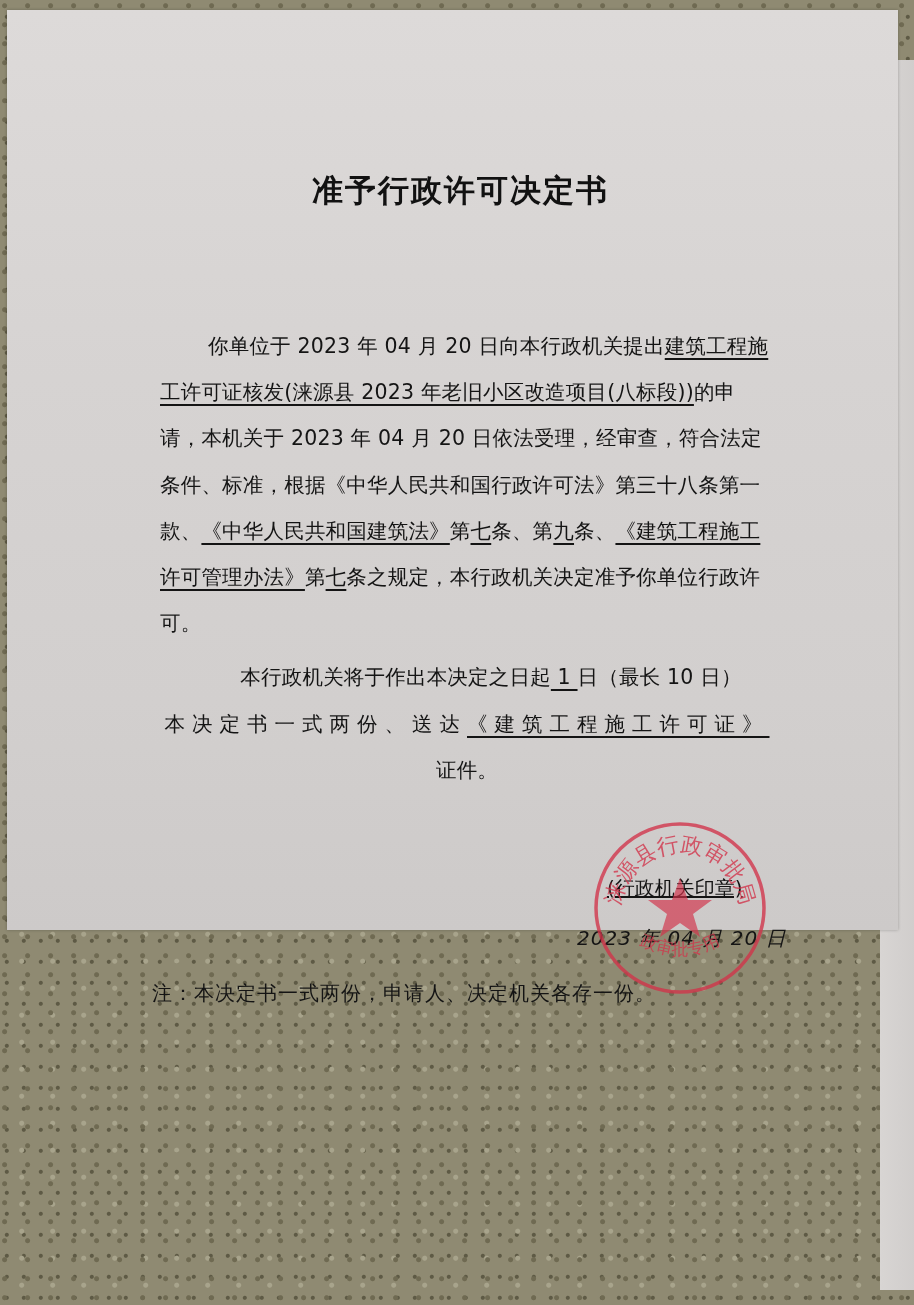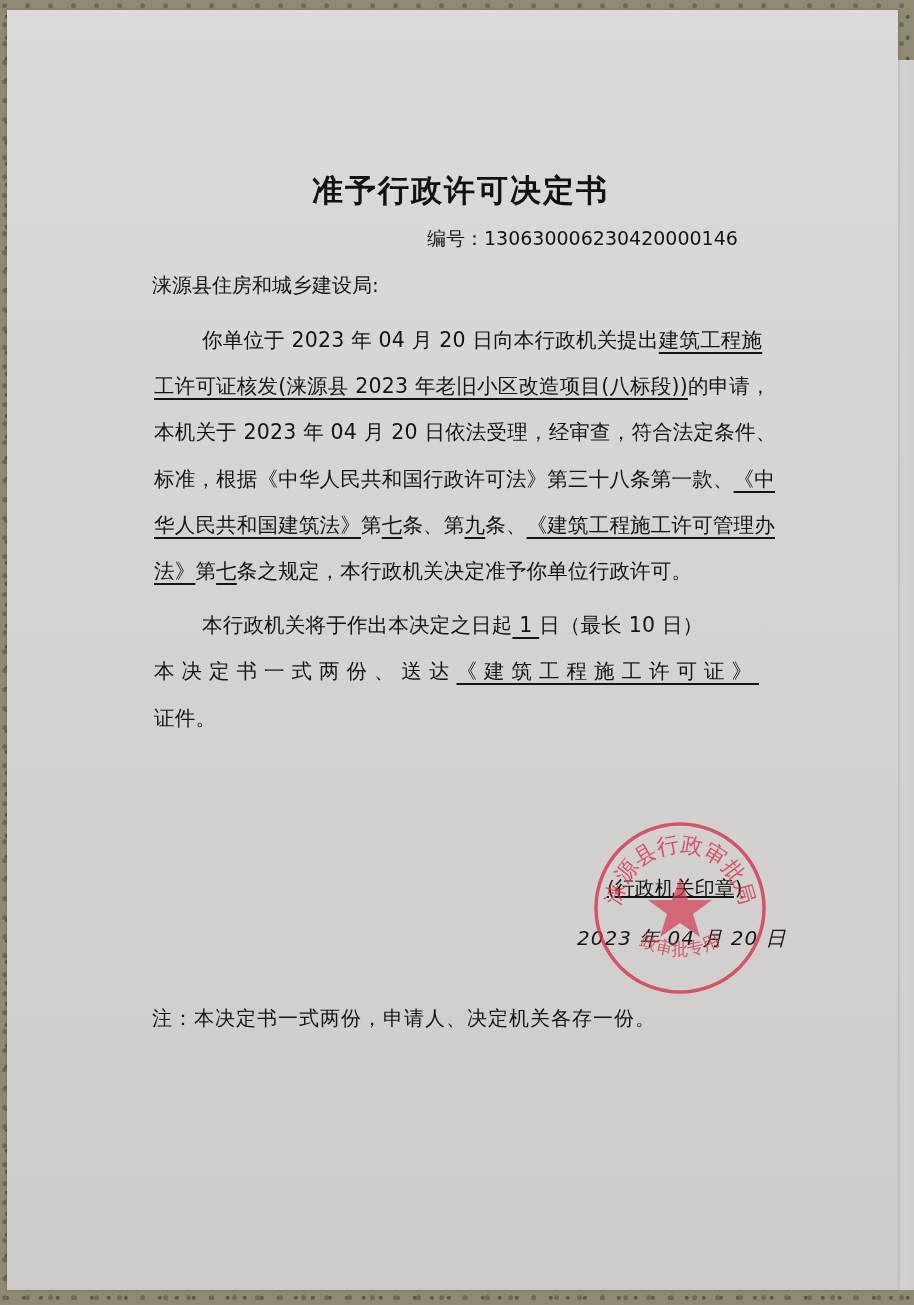--- a/index.html
+++ b/index.html
@@ -11,71 +11,67 @@
       radial-gradient(circle at 70% 60%, #a8a48c 0 2px, transparent 3px),
       radial-gradient(circle at 40% 80%, #5e5a45 0 1.5px, transparent 2.5px);
     background-size: 23px 19px, 31px 27px, 17px 21px;
     font-family: "DejaVu Sans", "Liberation Sans", sans-serif;
   }
   .under-sheet {
     position: absolute; left: 880px; top: 60px; width: 40px; height: 1230px;
     background: linear-gradient(90deg, #d8d5d3, #cfcccb);
   }
   .paper {
-    position: absolute; left: 7px; top: 10px; width: 891px; height: 1280px;
+    position: absolute; left: 7px; top: 10px; width: 891px; height: 920px;
     background: linear-gradient(180deg, #dddad9 0%, #d6d3d2 40%, #d2cfce 75%, #cdcac9 100%);
     box-shadow: 0 0 3px rgba(0,0,0,0.25);
     color: #141414;
   }
   .title {
     position: absolute; left: 305px; top: 160px;
     font-size: 31px; letter-spacing: 2px; font-weight: bold; color: #111;
   }
   .doc-number {
     position: absolute; left: 420px; top: 216px; font-size: 19px;
   }
   .addressee {
     position: absolute; left: 145px; top: 262px; font-size: 20px;
   }
   .body {
     position: absolute; left: 145px; top: 305px; width: 630px;
     font-size: 20.5px; line-height: 46.2px; letter-spacing: 0.2px;
   }
   .indent { display: inline-block; width: 48px; }
   .u { text-decoration: underline; text-underline-offset: 5px; text-decoration-thickness: 1.5px; }
-  .para { margin: 2px; }
-  .p2 { margin-top: 8px; }
+  .para { margin: 8px; }
+  .p2 { margin-top: 8px; text-align: center; }
   .spaced { letter-spacing: 7px; }
   .seal-label {
     position: absolute; left: 600px; top: 865px; font-size: 20px; text-decoration: underline;
   }
   .sign-date {
     position: absolute; left: 570px; top: 915px; font-size: 20px; letter-spacing: 1px; font-style: italic;
   }
   .note {
-    position: absolute; left: 145px; top: 970px; font-size: 20px; letter-spacing: 1px; margin-top: 25px;
+    position: absolute; left: 145px; top: 970px; font-size: 20px; letter-spacing: 1px;
   }
   .seal {
     position: absolute; left: 592px; top: 820px; width: 176px; height: 176px;
     pointer-events: none; opacity: 0.78;
   }
 </style>
 </head>
 <body>
 
 <div class="under-sheet"></div>
 
 <div class="paper">
   <div class="title">准予行政许可决定书</div>
 
-  <div class="doc-number">
-    <span>编号：</span><span>130630006230420000146</span>
-  </div>
 
-  <div class="addressee">涞源县住房和城乡建设局:</div>
 
   <div class="body">
     <p class="para"><span class="indent"></span><span>你单位于 2023 年 04 月 20 日向本行政机关提出</span><span class="u">建筑工程施工许可证核发(涞源县 2023 年老旧小区改造项目(八标段))</span><span>的申请，本机关于 2023 年 04 月 20 日依法受理，经审查，符合法定条件、标准，根据《中华人民共和国行政许可法》第三十八条第一款、</span><span class="u">《中华人民共和国建筑法》</span><span>第</span><span class="u">七</span><span>条、第</span><span class="u">九</span><span>条、</span><span class="u">《建筑工程施工许可管理办法》</span><span>第</span><span class="u">七</span><span>条之规定，本行政机关决定准予你单位行政许可。</span></p>
 
     <p class="para p2"><span class="indent"></span><span>本行政机关将于作出本决定之日起</span><span class="u"> 1 </span><span>日（最长 10 日）</span><br><span class="spaced">本决定书一式两份、送达</span><span class="u spaced">《建筑工程施工许可证》</span><br><span>证件。</span></p>
   </div>
 
   <div class="seal-label">(行政机关印章)</div>
   <div class="sign-date">2023 年 04 月 20 日</div>
   <div class="note">注：本决定书一式两份，申请人、决定机关各存一份。</div>

